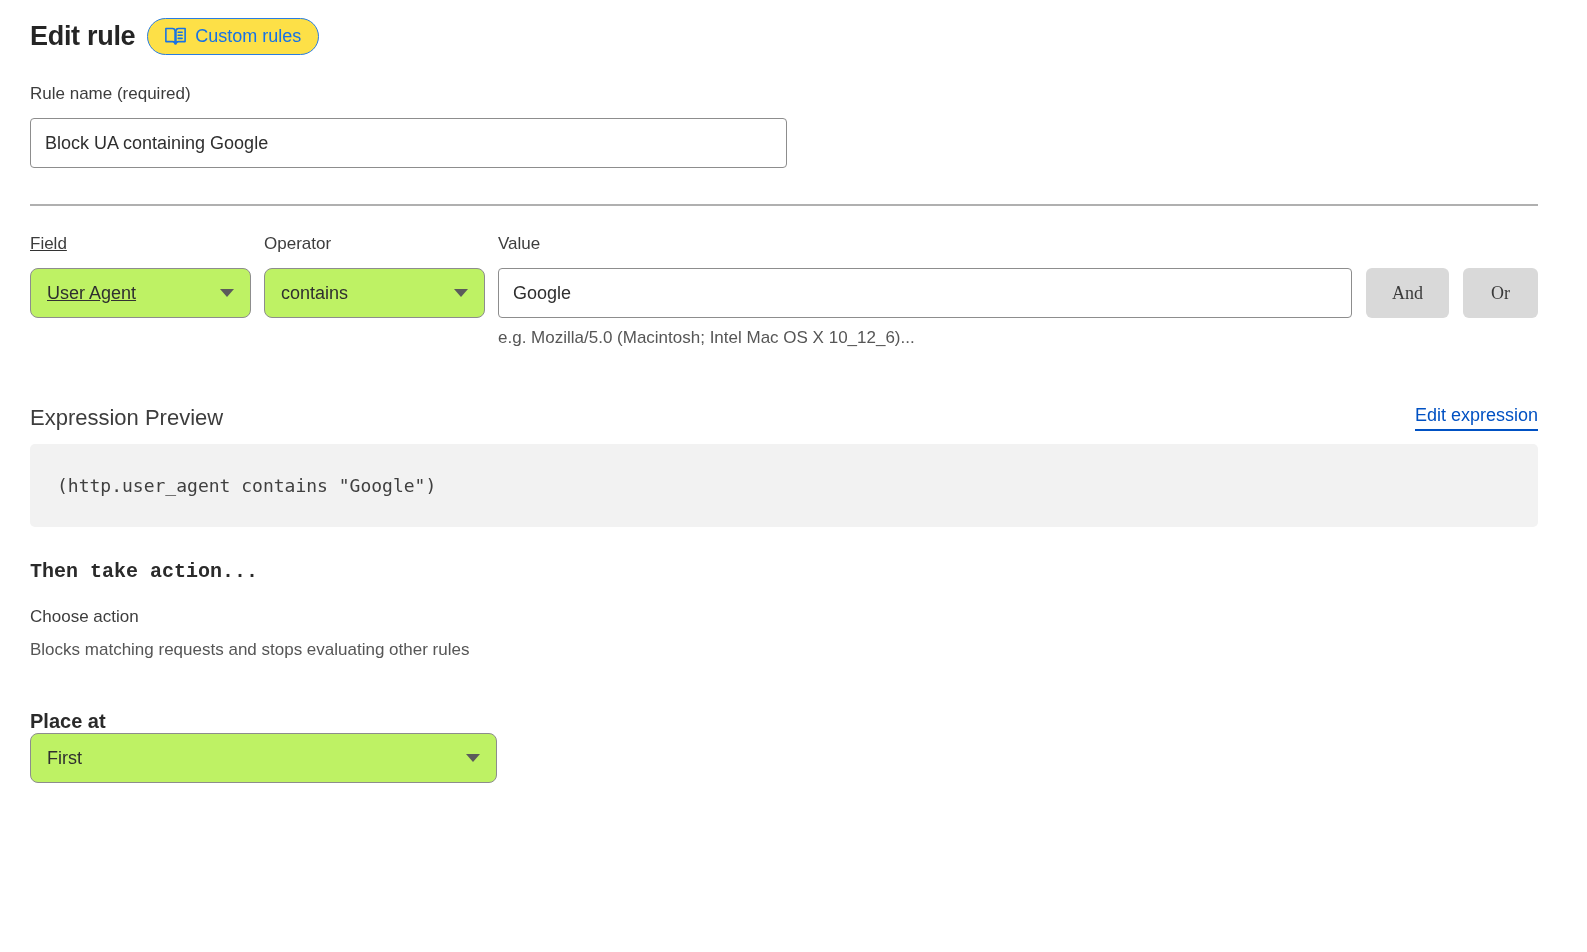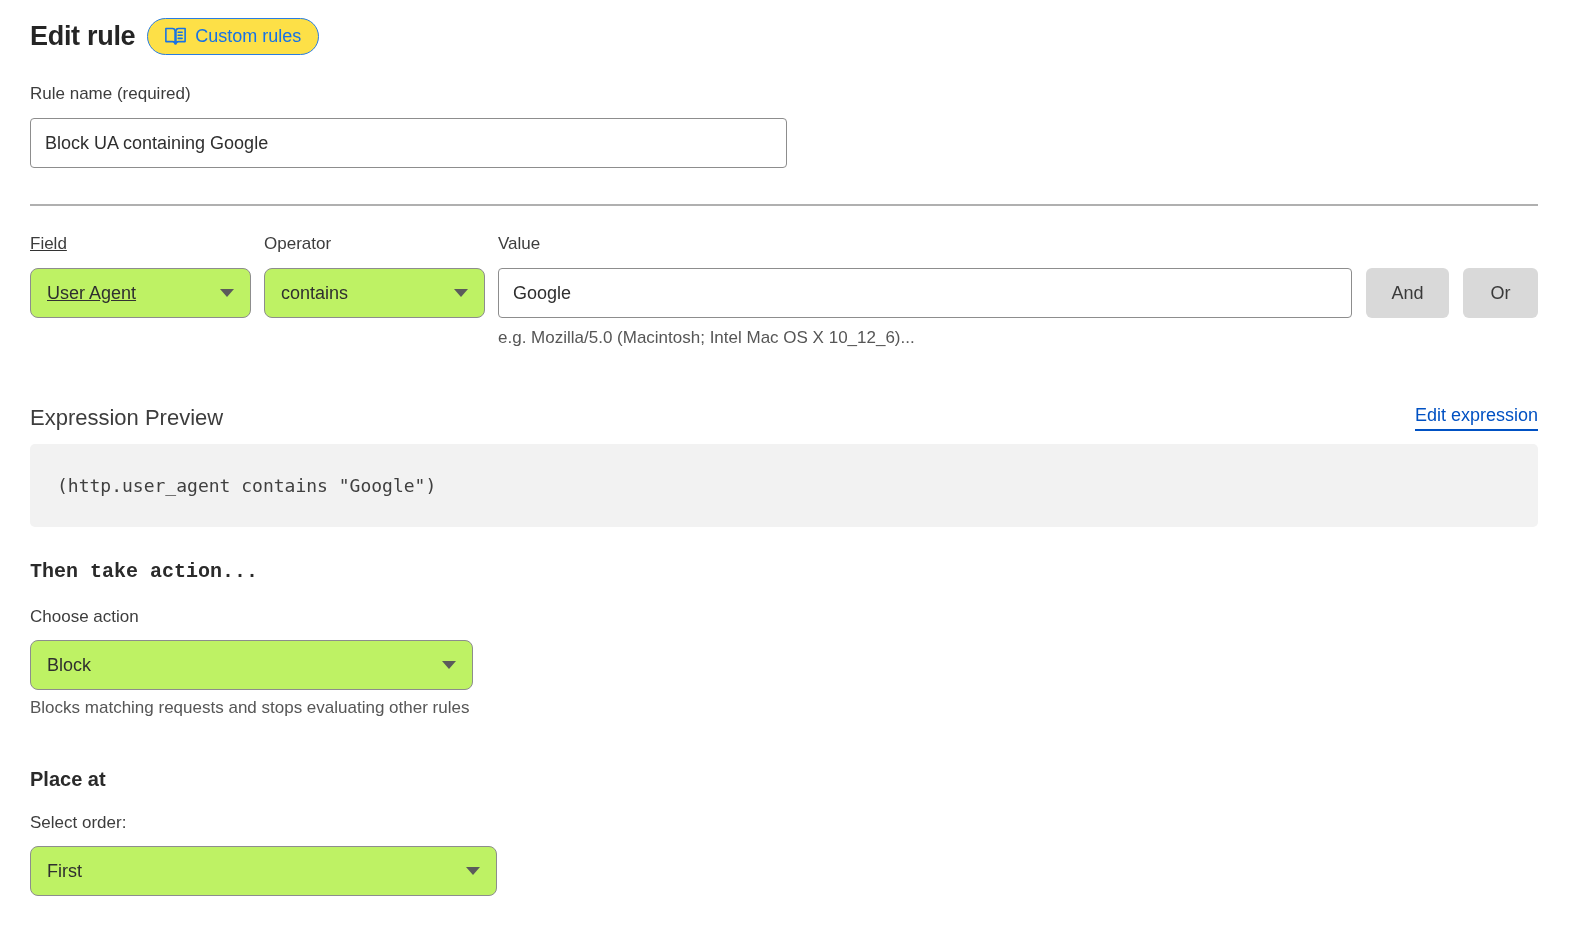--- a/index.html
+++ b/index.html
@@ -51,21 +51,21 @@
     padding: 0 16px; font-size: 18px; color: #2f2f2f; cursor: pointer;
   }
   .caret {
     width: 0; height: 0; flex: none;
     border-left: 7px solid transparent; border-right: 7px solid transparent;
     border-top: 8px solid #5b5b5b;
   }
 
   .gray-btn {
     height: 50px; border: none; border-radius: 6px; background: #d9d9d9;
-    color: #3a3a3a; font-size: 18px; font-family: Liberation Sans, sans-serif; cursor: pointer;
+    color: #3a3a3a; font-size: 18px; font-family: Liberation Serif, serif; cursor: pointer;
   }
   .btn-and { width: 83px; }
   .btn-or { width: 75px; }
 
   
   .preview-row { display: flex; justify-content: space-between; align-items: flex-end; margin-top: 57px; margin-bottom: 13px; }
   .preview-label { font-size: 22px; color: #3d3d3d; }
   .edit-link {
     font-size: 18px; color: #0051c3; text-decoration: none;
     border-bottom: 2px solid #0051c3; padding-bottom: 3px; cursor: pointer;
@@ -146,26 +146,21 @@
   </div>
 
   <div class="preview-row">
     <span class="preview-label">Expression Preview</span>
     <a class="edit-link" href="#">Edit expression</a>
   </div>
   <div class="code-block">(http.user_agent contains "Google")</div>
 
   <div class="section-heading action-heading">Then take action...</div>
   <label class="field-label action-label">Choose action</label>
-  <div class="select action-select">
-    <span>Block</span>
-    <span class="caret"></span>
-  </div>
   <div class="helper action-helper">Blocks matching requests and stops evaluating other rules</div>
 
   <div class="section-heading place-heading">Place at</div>
-  <label class="field-label place-label">Select order:</label>
   <div class="select order-select">
     <span>First</span>
     <span class="caret"></span>
   </div>
 
 </div>
 
 </body></html>

